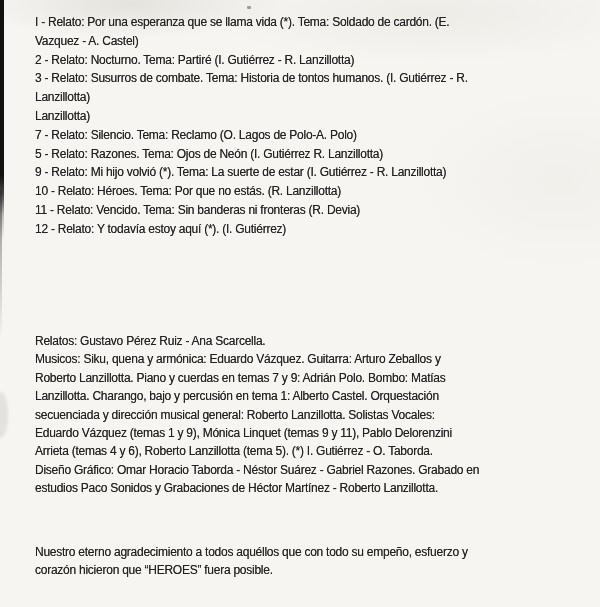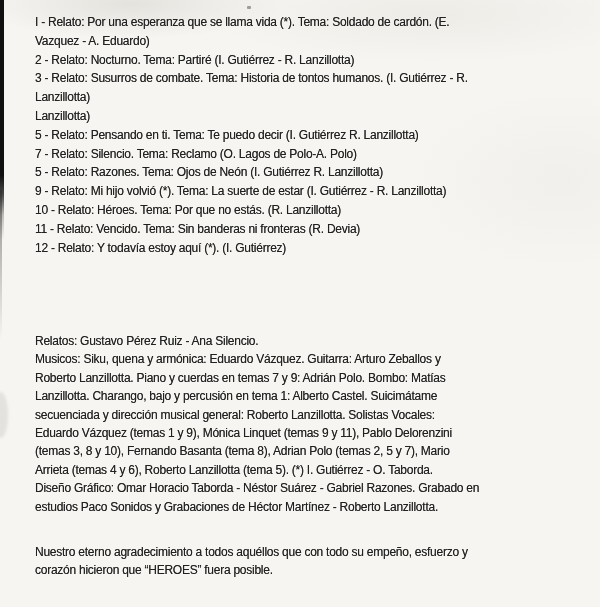--- a/index.html
+++ b/index.html
@@ -83,42 +83,40 @@
 <body>
 
 <div class="page">
   <div class="scan-edge"></div>
   <div class="scan-edge-thin"></div>
   <div class="smudge-arc"></div>
   <div class="speck"></div>
 
   <div class="block tracks">
       <div class="line">I - Relato: Por una esperanza que se llama vida (*). Tema: Soldado de cardón. (E.</div>
-      <div class="line">Vazquez - A. Eduardo)</div>
+      <div class="line">Vazquez - A. Castel)</div>
       <div class="line">2 - Relato: Nocturno. Tema: Partiré (I. Gutiérrez - R. Lanzillotta)</div>
       <div class="line">3 - Relato: Susurros de combate. Tema: Historia de tontos humanos. (I. Gutiérrez - R.</div>
       <div class="line">Lanzillotta)</div>
       <div class="line">Lanzillotta)</div>
-      <div class="line">5 - Relato: Pensando en ti. Tema: Te puedo decir (I. Gutiérrez R. Lanzillotta)</div>
       <div class="line">7 - Relato: Silencio. Tema: Reclamo (O. Lagos de Polo-A. Polo)</div>
       <div class="line">5 - Relato: Razones. Tema: Ojos de Neón (I. Gutiérrez R. Lanzillotta)</div>
       <div class="line">9 - Relato: Mi hijo volvió (*). Tema: La suerte de estar (I. Gutiérrez - R. Lanzillotta)</div>
       <div class="line">10 - Relato: Héroes. Tema: Por que no estás. (R. Lanzillotta)</div>
       <div class="line">11 - Relato: Vencido. Tema: Sin banderas ni fronteras (R. Devia)</div>
       <div class="line">12 - Relato: Y todavía estoy aquí (*). (I. Gutiérrez)</div>
     </div>
 
   <div class="block credits">
-      <div class="line">Relatos: Gustavo Pérez Ruiz - Ana Silencio.</div>
+      <div class="line">Relatos: Gustavo Pérez Ruiz - Ana Scarcella.</div>
       <div class="line">Musicos: Siku, quena y armónica: Eduardo Vázquez. Guitarra: Arturo Zeballos y</div>
       <div class="line">Roberto Lanzillotta. Piano y cuerdas en temas 7 y 9: Adrián Polo. Bombo: Matías</div>
-      <div class="line">Lanzillotta. Charango, bajo y percusión en tema 1: Alberto Castel. Suicimátame</div>
+      <div class="line">Lanzillotta. Charango, bajo y percusión en tema 1: Alberto Castel. Orquestación</div>
       <div class="line">secuenciada y dirección musical general: Roberto Lanzillotta. Solistas Vocales:</div>
       <div class="line">Eduardo Vázquez (temas 1 y 9), Mónica Linquet (temas 9 y 11), Pablo Delorenzini</div>
-      <div class="line">(temas 3, 8 y 10), Fernando Basanta (tema 8), Adrian Polo (temas 2, 5 y 7), Mario</div>
       <div class="line">Arrieta (temas 4 y 6), Roberto Lanzillotta (tema 5). (*) I. Gutiérrez - O. Taborda.</div>
       <div class="line">Diseño Gráfico: Omar Horacio Taborda - Néstor Suárez - Gabriel Razones. Grabado en</div>
       <div class="line">estudios Paco Sonidos y Grabaciones de Héctor Martínez - Roberto Lanzillotta.</div>
     </div>
 
   <div class="block thanks">
       <div class="line">Nuestro eterno agradecimiento a todos aquéllos que con todo su empeño, esfuerzo y</div>
       <div class="line">corazón hicieron que “HEROES” fuera posible.</div>
     </div>
 </div>

